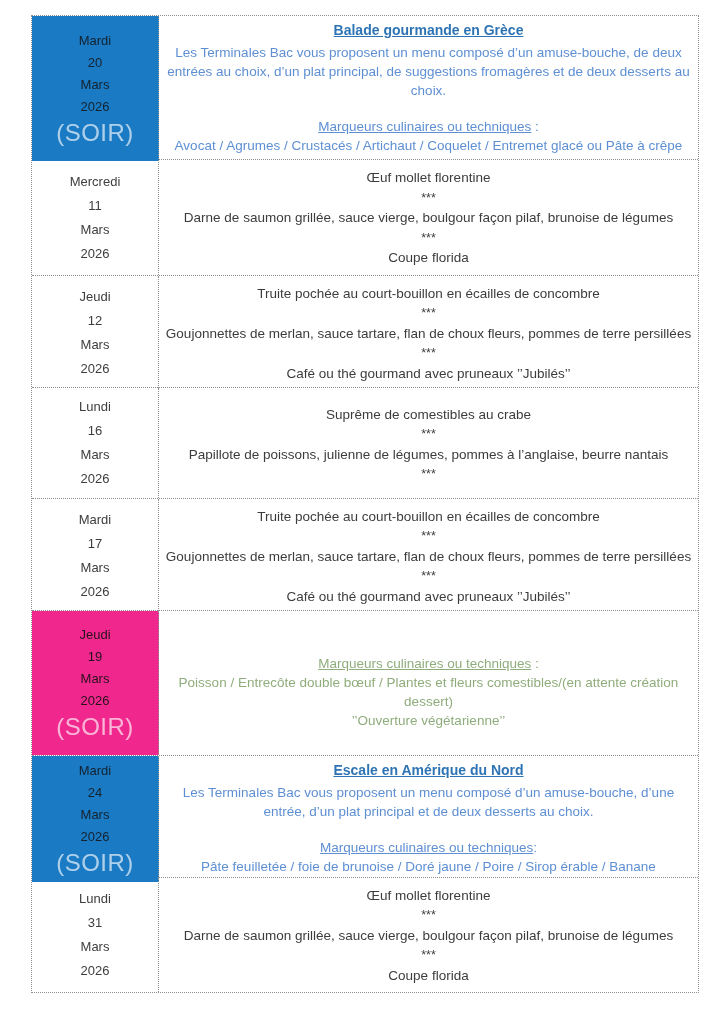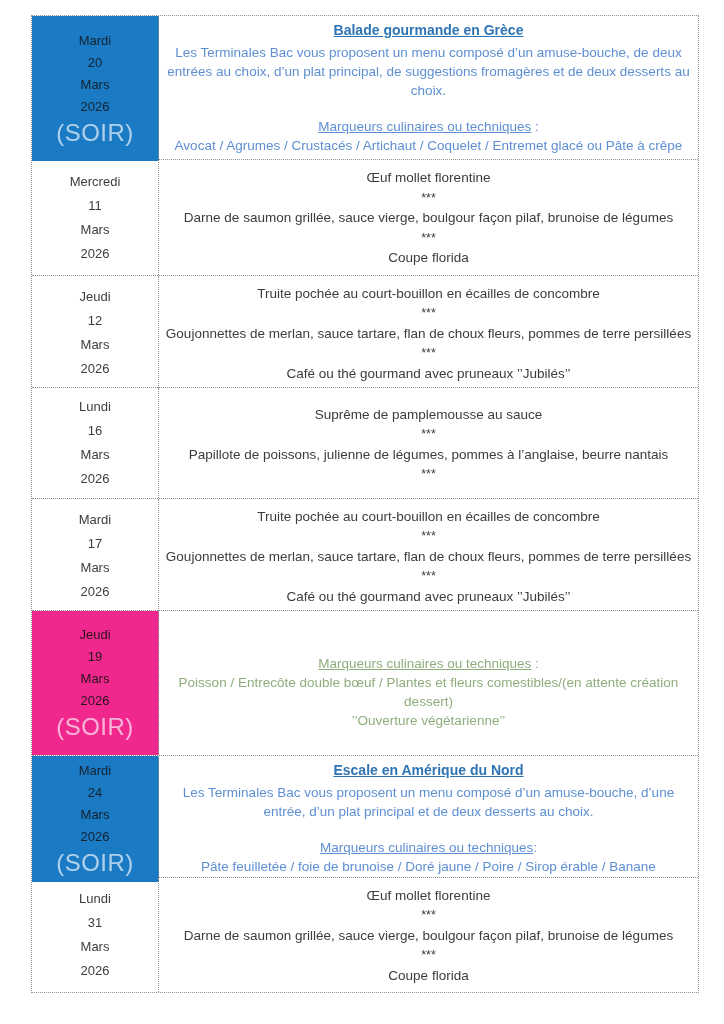--- a/index.html
+++ b/index.html
@@ -111,21 +111,21 @@
   </div>
 
   <div class="row r3">
     <div class="date-cell plain">
       <div>Lundi</div>
       <div>16</div>
       <div>Mars</div>
       <div>2026</div>
     </div>
     <div class="content-cell">
-      <div class="mline">Suprême de pamplemousse au sauce</div>
+      <div class="mline">Suprême de comestibles au crabe</div>
       <div class="msep">***</div>
       <div class="mline">Papillote de poissons, julienne de légumes, pommes à l’anglaise, beurre nantais</div>
       <div class="msep">***</div>
     </div>
   </div>
 
   <div class="row r4">
     <div class="date-cell plain">
       <div>Mardi</div>
       <div>17</div>

